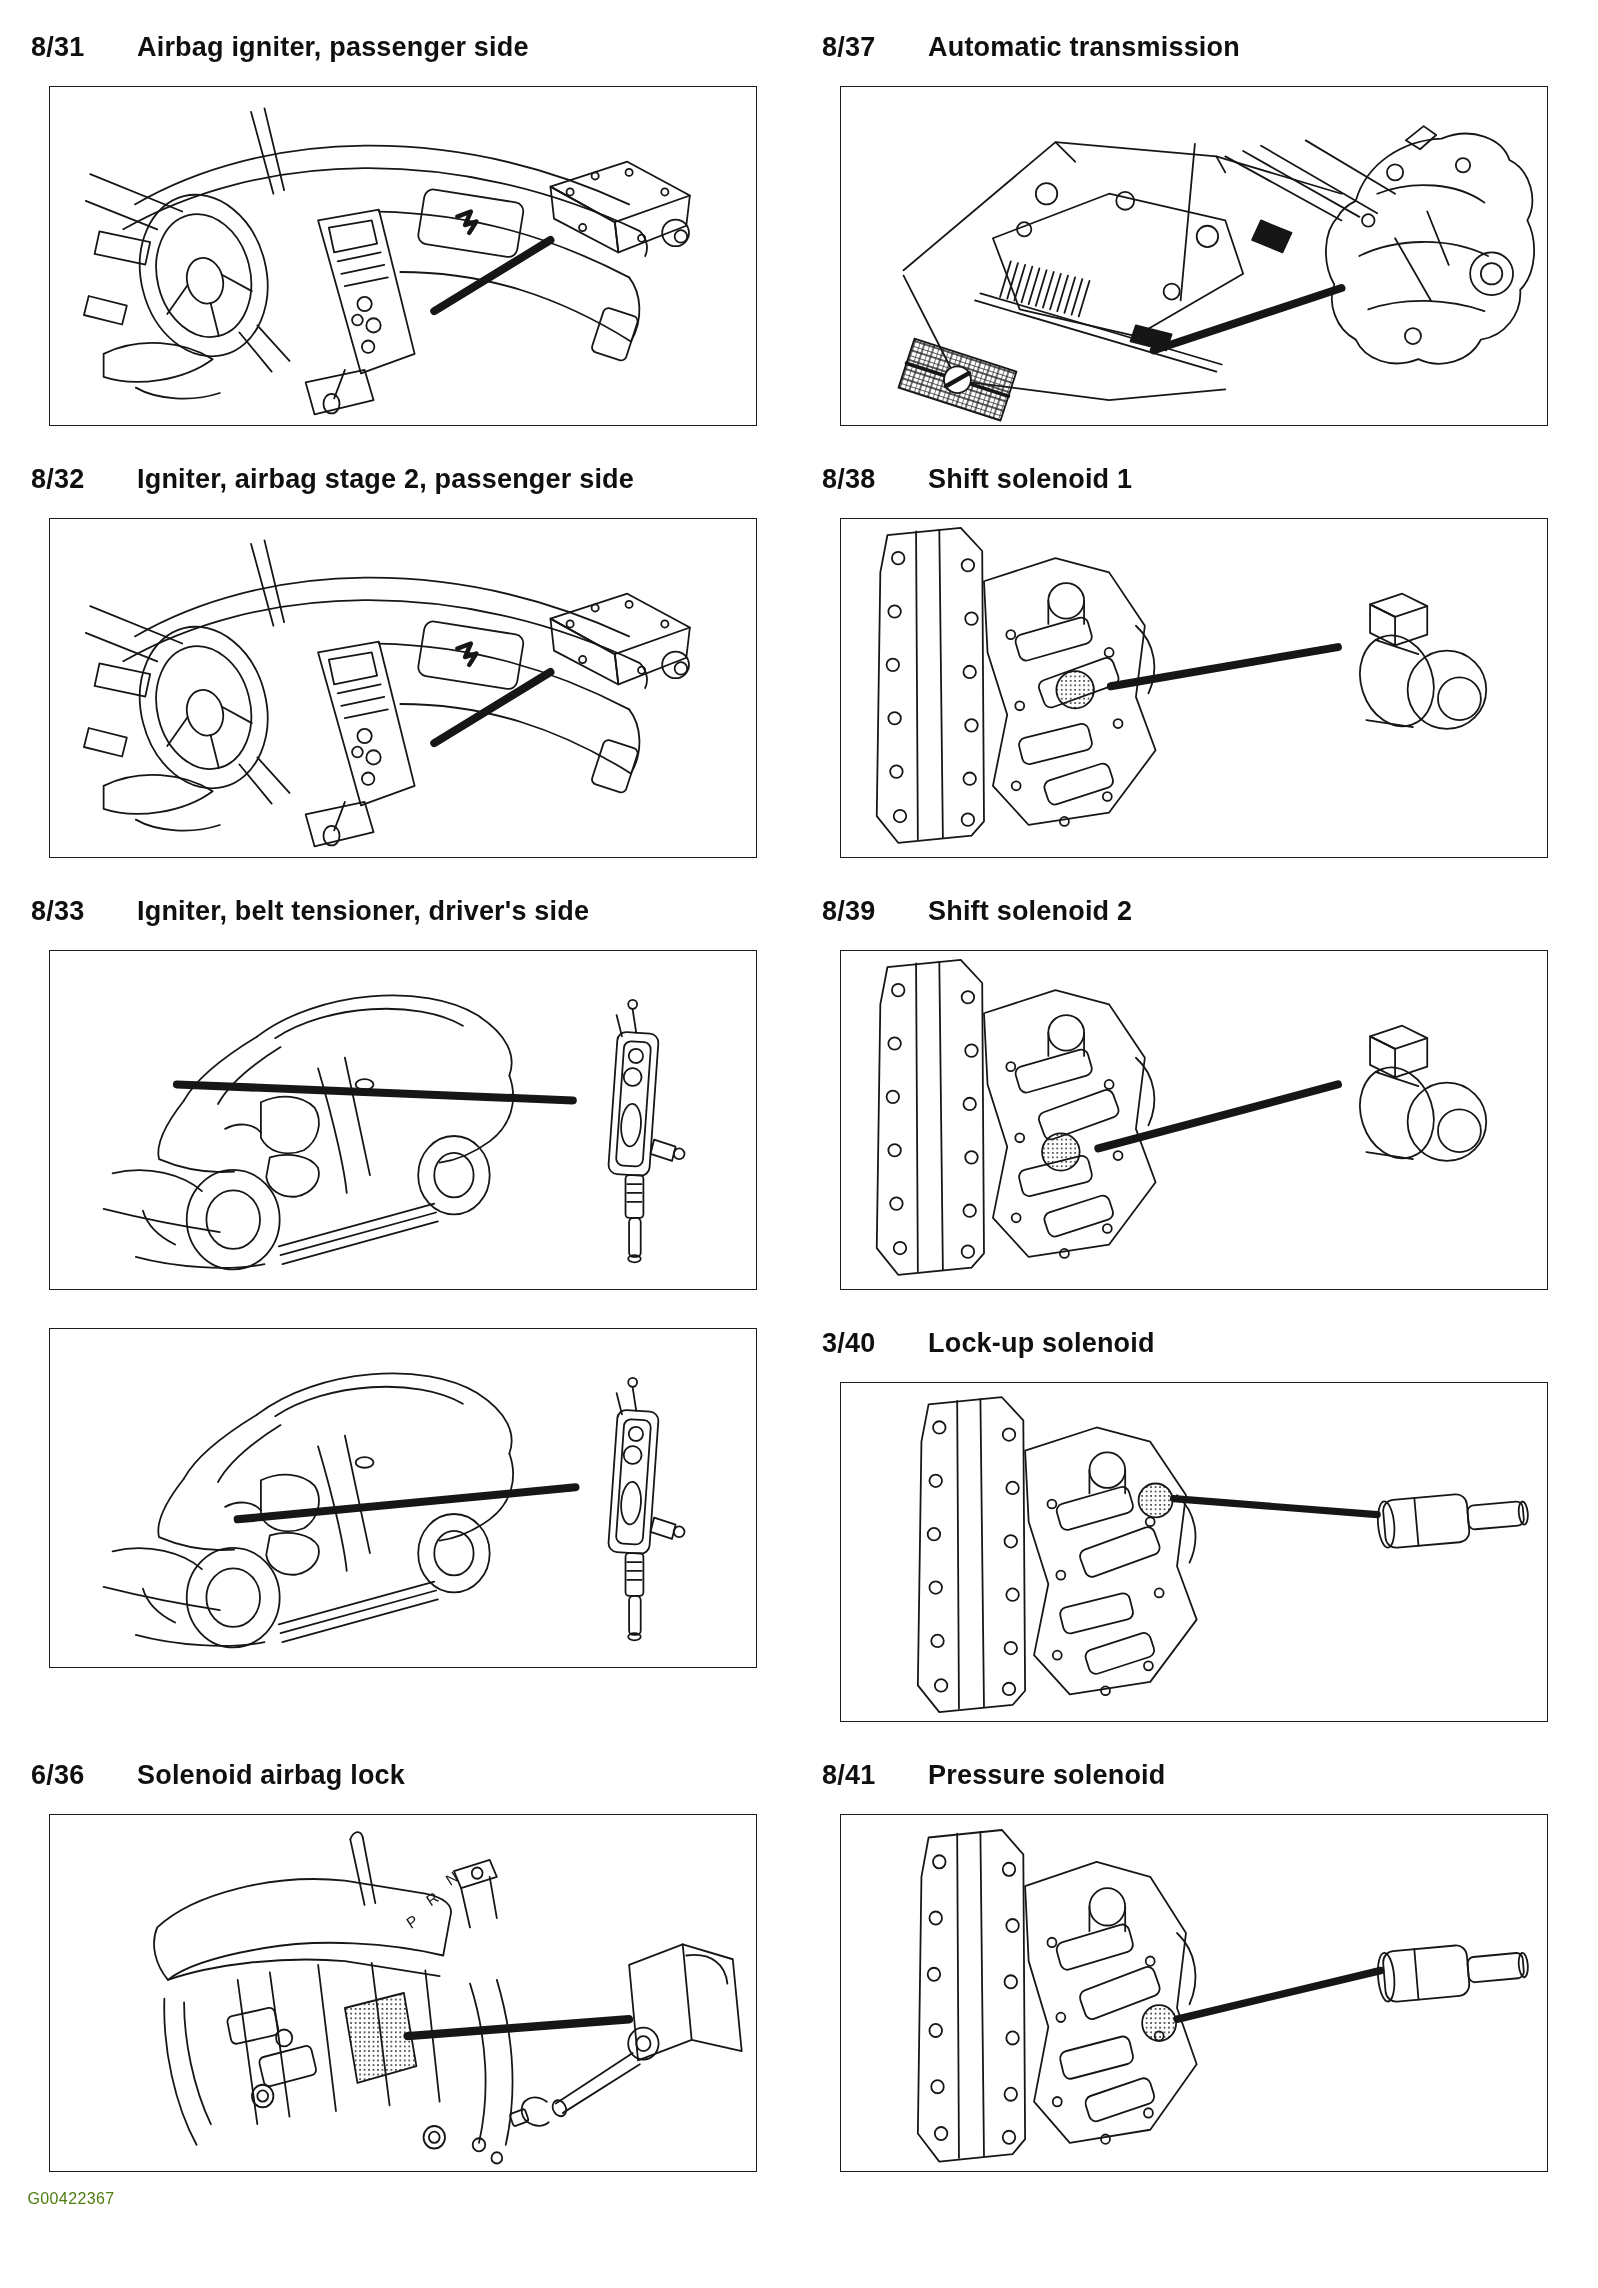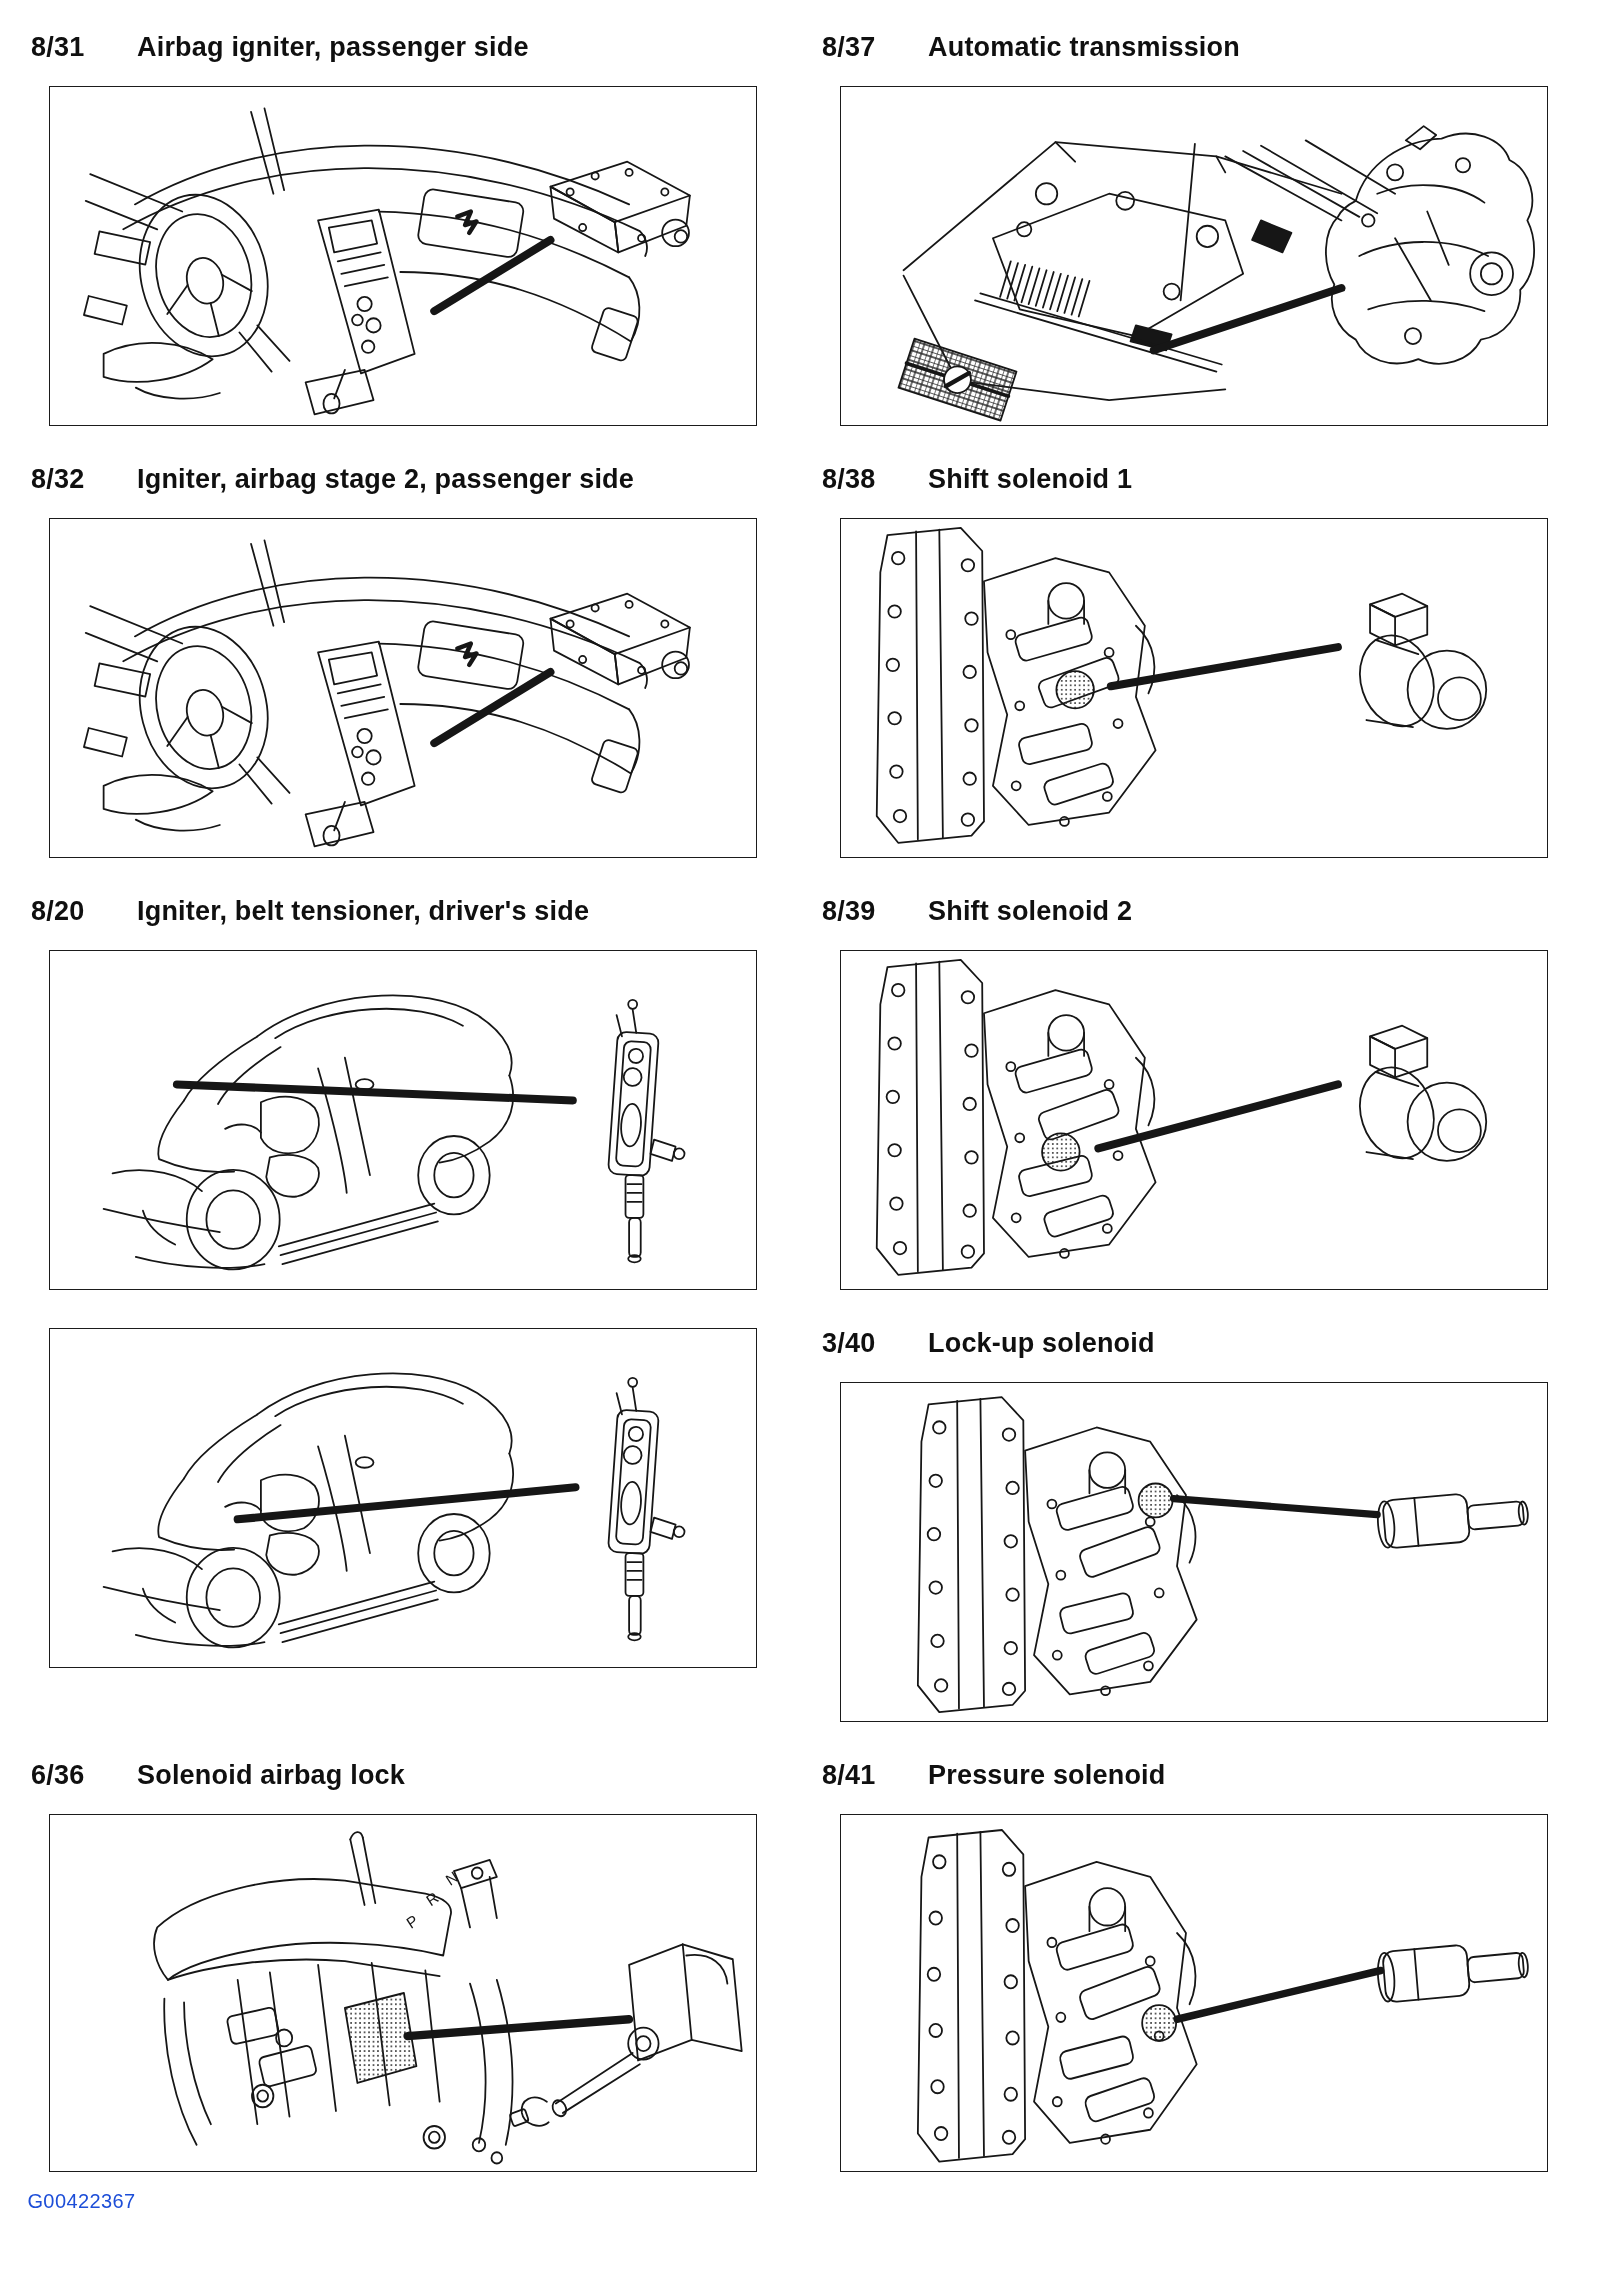--- a/index.html
+++ b/index.html
@@ -27,21 +27,21 @@
   .ref{flex:0 0 106px}
   .frame{
     margin-left:18px;width:708px;height:340px;
     border:1.8px solid #1b1b1b;background:#fff;
   }
   .panel:nth-child(5) .frame,
   .panel:nth-child(10) .frame{height:358px}
   .fig{width:100%;height:100%;display:block}
   .footer-code{
     margin:18px 0 0 -3.6px;
-    font-size:20px;font-weight:normal;letter-spacing:0.4px;color:#1d4ed8;
+    font-size:16px;font-weight:normal;letter-spacing:0.4px;color:#4d7c0f;
   }
   .defs-svg{position:absolute;width:0;height:0;overflow:hidden}
 </style>
 </head>
 <body>
 
 <svg class="defs-svg" xmlns="http://www.w3.org/2000/svg">
 <defs>
   <pattern id="dots" width="5" height="5" patternUnits="userSpaceOnUse">
     <circle cx="2" cy="2" r="1.05" fill="#2a2a2a"></circle>
@@ -325,21 +325,21 @@
       <span class="title">Igniter, airbag stage 2, passenger side</span>
     </h2>
     <div class="frame">
       <svg class="fig" viewBox="0 0 790 380" preserveAspectRatio="none" xmlns="http://www.w3.org/2000/svg">
         <use href="#fig-dashboard-airbag"></use>
       </svg>
     </div>
   </section>
       <section class="panel">
     <h2 class="panel-header">
-      <span class="ref">8/20</span>
+      <span class="ref">8/33</span>
       <span class="title">Igniter, belt tensioner, driver's side</span>
     </h2>
     <div class="frame">
       <svg class="fig" viewBox="0 0 790 380" preserveAspectRatio="none" xmlns="http://www.w3.org/2000/svg">
         <use href="#fig-car-belt-tensioner-driver"></use>
       </svg>
     </div>
   </section>
       <section class="panel">
     <div class="frame">

